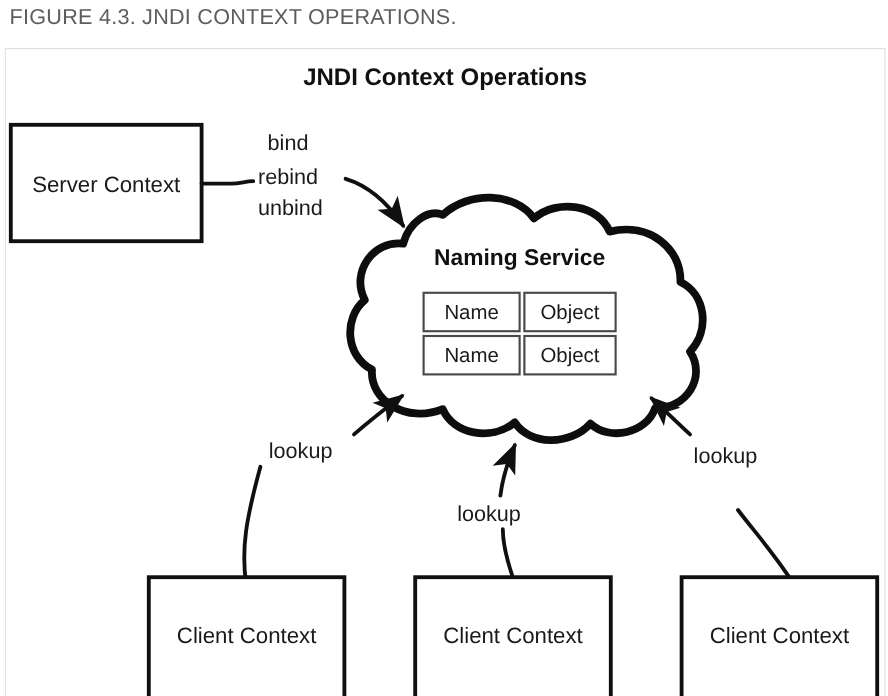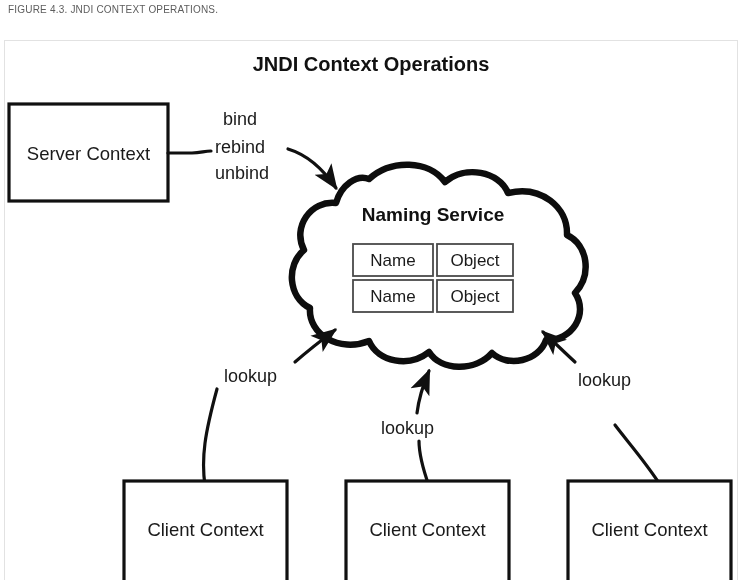--- a/index.html
+++ b/index.html
@@ -11,21 +11,21 @@
     width: 740px;
     height: 580px;
     font-family: "Liberation Sans", sans-serif;
     overflow: hidden;
     position: relative;
   }
   .figure-caption {
     position: absolute;
     left: 8px;
     top: 4px;
-    font-size: 10px;
+    font-size: 18px;
     letter-spacing: 0.2px;
     color: #5d5d5d;
     font-family: "Liberation Sans", sans-serif;
     white-space: nowrap;
   }
   .figure-frame {
     position: absolute;
     left: 4px;
     top: 40px;
     width: 734px;

